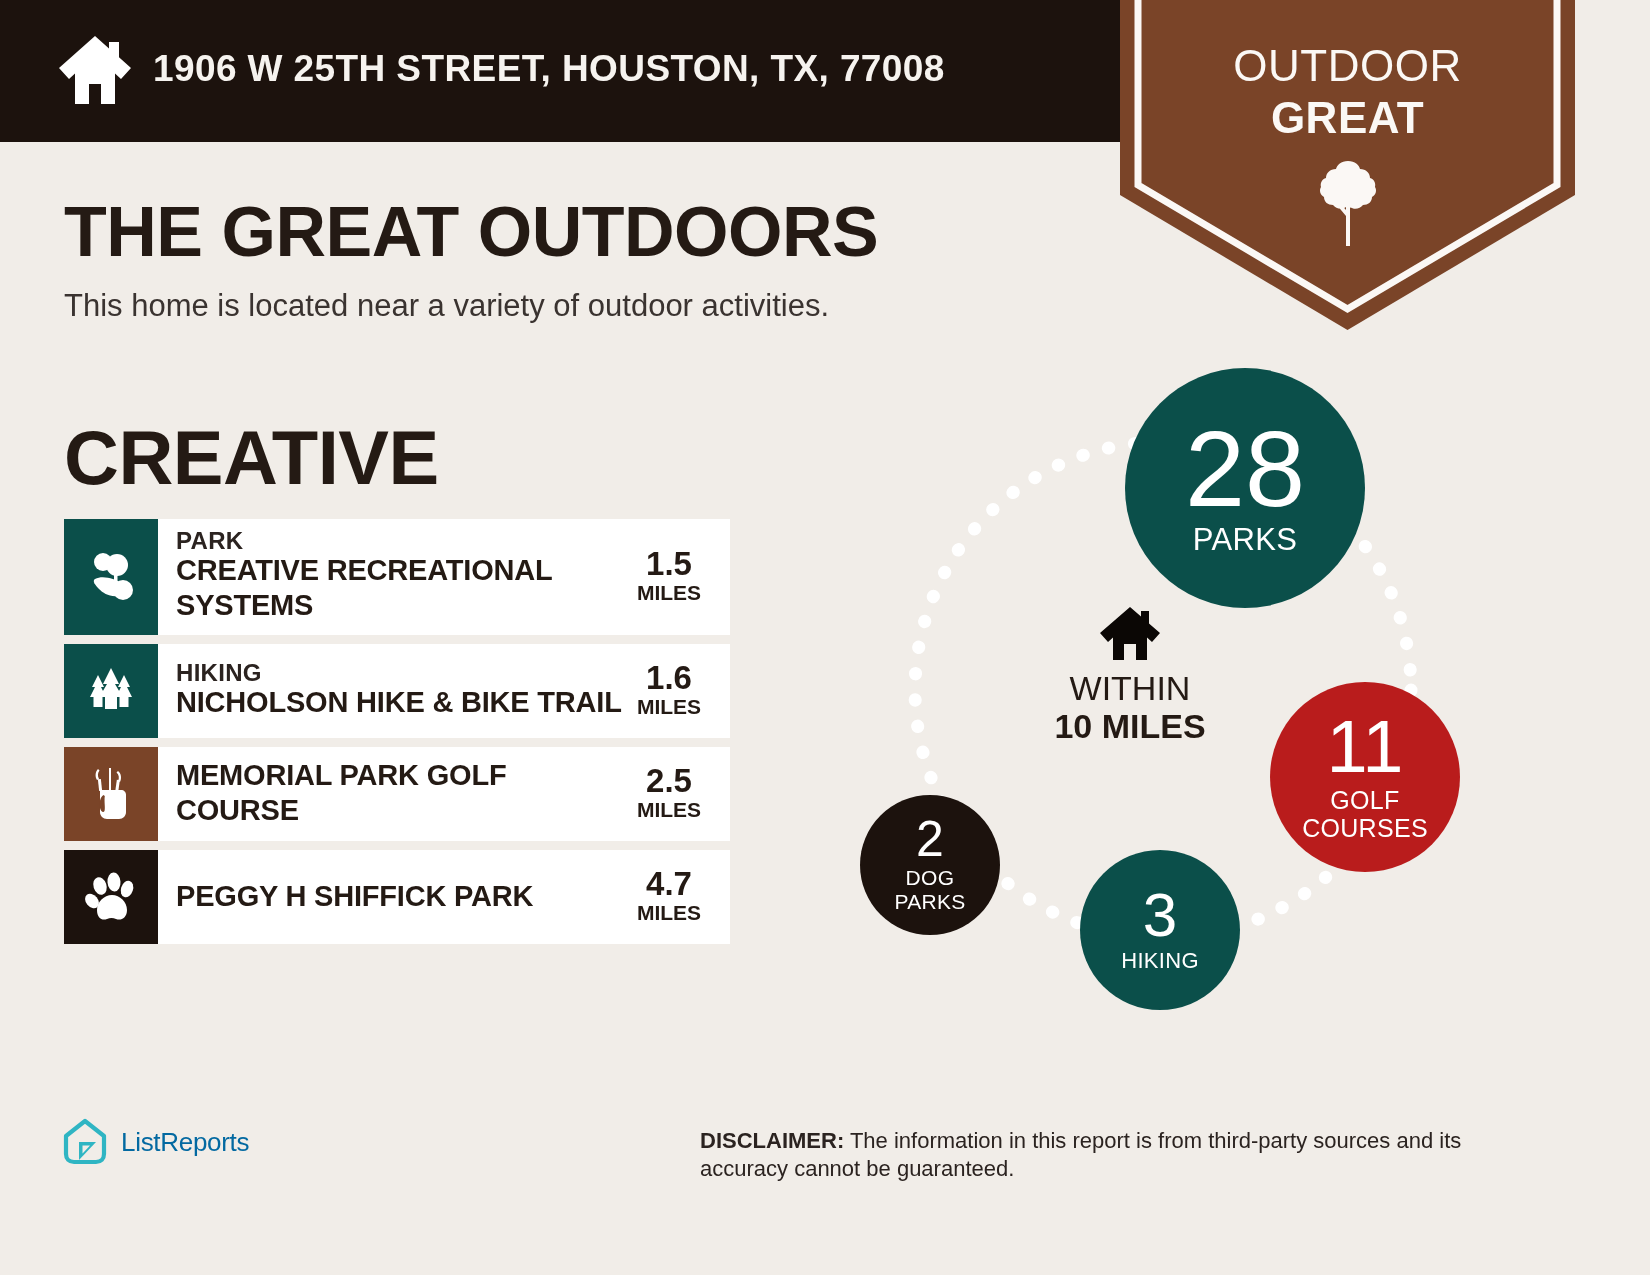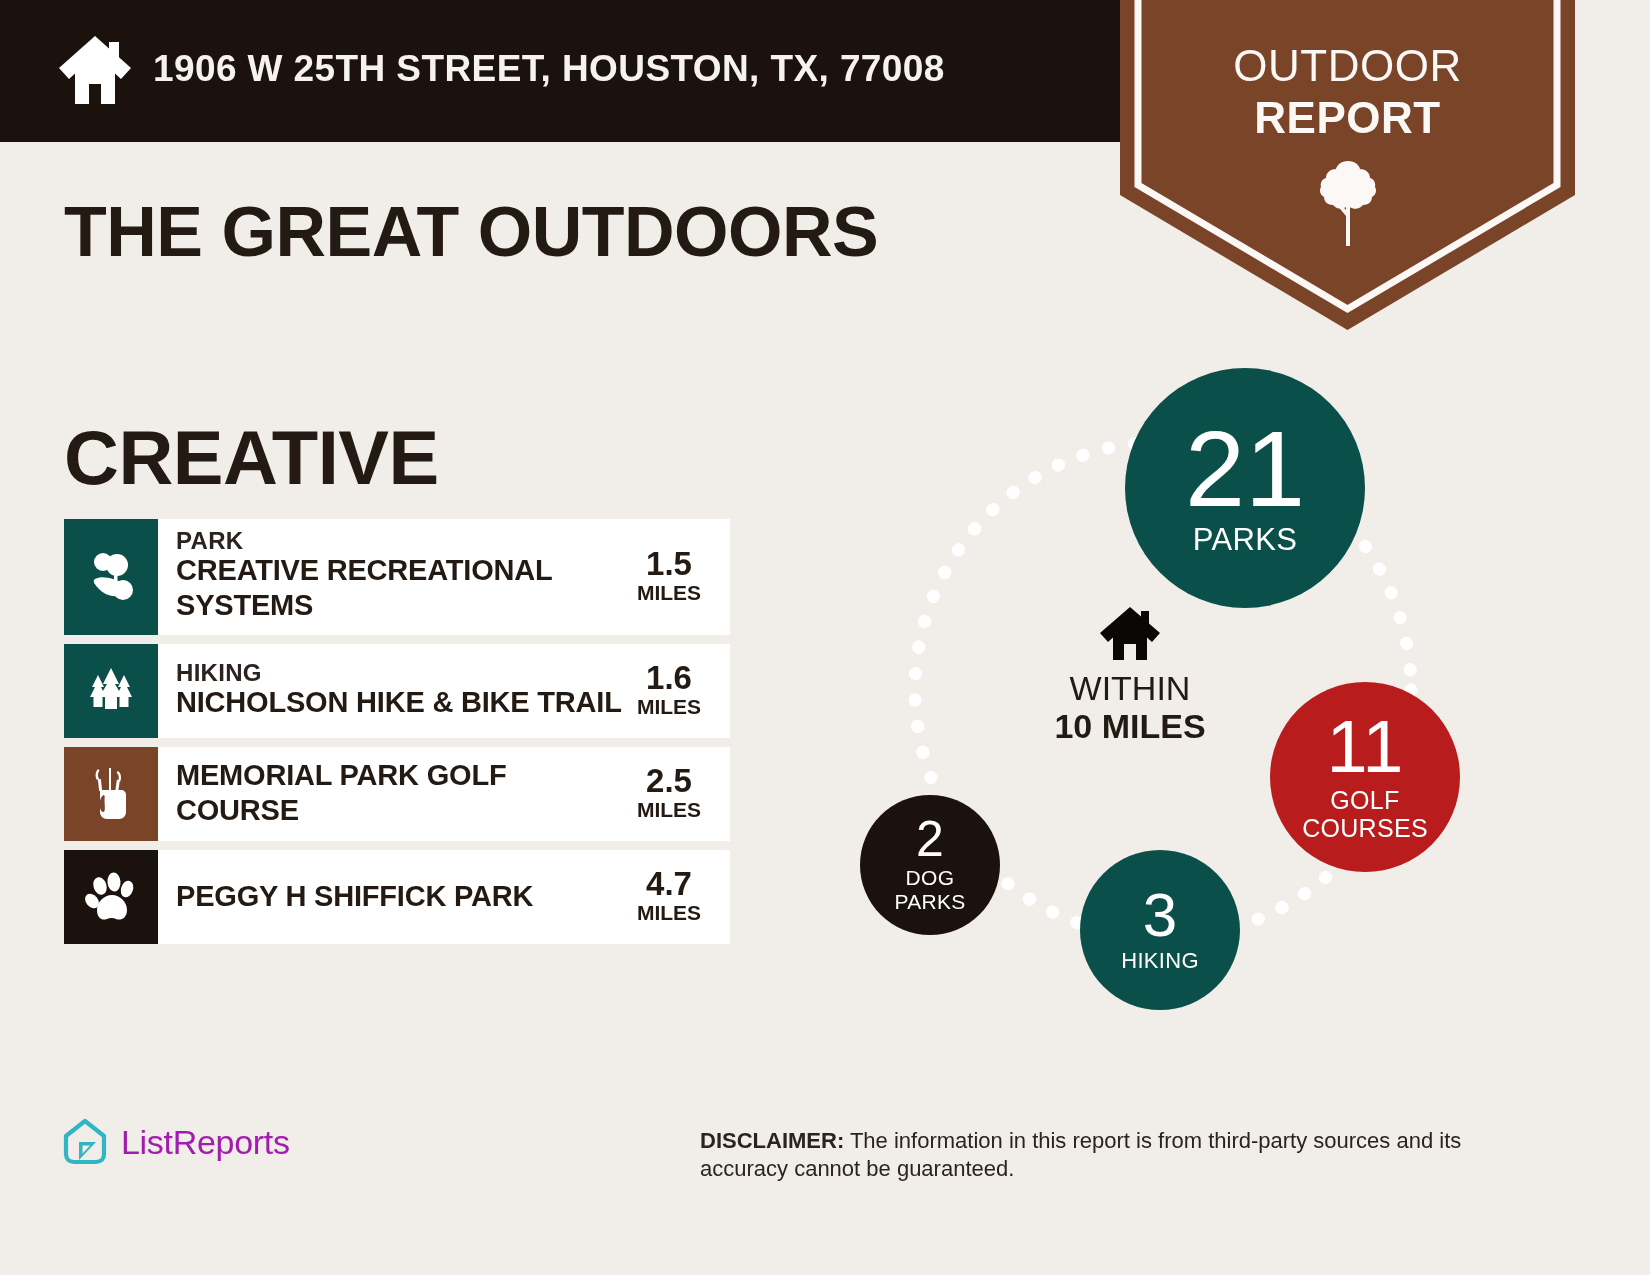--- a/index.html
+++ b/index.html
@@ -112,21 +112,21 @@
   .center-block{
     position:absolute;left:210px;top:245px;width:180px;text-align:center;
   }
   .center-house{margin:0 auto 8px;display:block;}
   .center-l1{font-size:34px;color:#241A14;line-height:38px;}
   .center-l2{font-size:34px;color:#241A14;font-weight:bold;line-height:38px;white-space:nowrap;}
 
   
   .logo{position:absolute;left:62px;top:1118px;display:flex;align-items:center;}
   .logo-text{
-    margin-left:13px;font-size:34px;color:#a21caf;
+    margin-left:13px;font-size:26px;color:#0369a1;
     letter-spacing:-0.3px;line-height:40px;
   }
   .disclaimer{
     position:absolute;left:700px;top:1127px;width:805px;
     font-size:22px;line-height:28px;color:#2B2320;
   }
   .disclaimer b{font-weight:bold;}
 </style>
 </head>
 <body>
@@ -140,28 +140,29 @@
     <div class="header-address">1906 W 25TH STREET, HOUSTON, TX, 77008</div>
   </div>
 
   <div class="badge">
     <svg width="455" height="330" viewBox="0 0 455 330">
       <path fill="#7A4428" d="M0,0 L455,0 L455,195 L227.5,330 L0,195 Z"></path>
       <path fill="none" stroke="#FBF8F5" stroke-width="7" d="M18,-20 L18,185 L227.5,309 L437,185 L437,-20"></path>
     </svg>
     <div class="badge-text">
       <div class="l1">OUTDOOR</div>
-      <div class="l2">REPORT</div>
+      <div class="l2">GREAT</div>
     </div>
     <svg style="position:absolute;left:199px;top:158px;" width="58" height="90" viewBox="0 0 58 90">
       <path fill="#FBF8F5" d="M29 3 C22 3 18 7 17 11 C11 11 7 15 7 20 C3 21 1 25 2 29 C0 32 1 37 5 39 C5 44 9 47 14 47 C17 51 23 52 27 49 L27 52 L20 44 L17 46 L27 58 L27 88 L31 88 L31 50 L41 40 L38 37 L31 45 L31 49 C35 52 41 51 44 47 C49 47 53 44 53 39 C57 37 58 32 56 29 C57 25 55 21 51 20 C51 15 47 11 41 11 C40 7 36 3 29 3 Z"></path>
     </svg>
   </div>
 
   <div class="title">THE GREAT OUTDOORS</div>
+  <div class="subtitle">This home is located near a variety of outdoor activities.</div>
   <div class="popular">CREATIVE</div>
 
   <div class="list">
 
     <div class="row">
       <div class="row-icon" style="background:#0B4F4A;">
         <svg width="56" height="56" viewBox="0 0 56 56">
           <circle cx="20" cy="13" r="9" fill="#FFFFFF"></circle>
           <circle cx="34" cy="16" r="11" fill="#FFFFFF"></circle>
           <rect x="31" y="16" width="3.5" height="17" fill="#FFFFFF"></rect>
@@ -247,21 +248,21 @@
 
   </div>
 
   <div class="diagram">
 
     <svg class="dotpath" width="700" height="680">
       <circle cx="333" cy="330" r="248" fill="none" stroke="#FFFFFF" stroke-width="13" stroke-linecap="round" stroke-dasharray="0.5 26"></circle>
     </svg>
 
     <div class="circ c-parks">
-      <div class="n">21</div>
+      <div class="n">28</div>
       <div class="lbl">PARKS</div>
     </div>
 
     <div class="circ c-golf">
       <div class="n">11</div>
       <div class="lbl">
         <div>GOLF</div>
         <div>COURSES</div>
       </div>
     </div>

